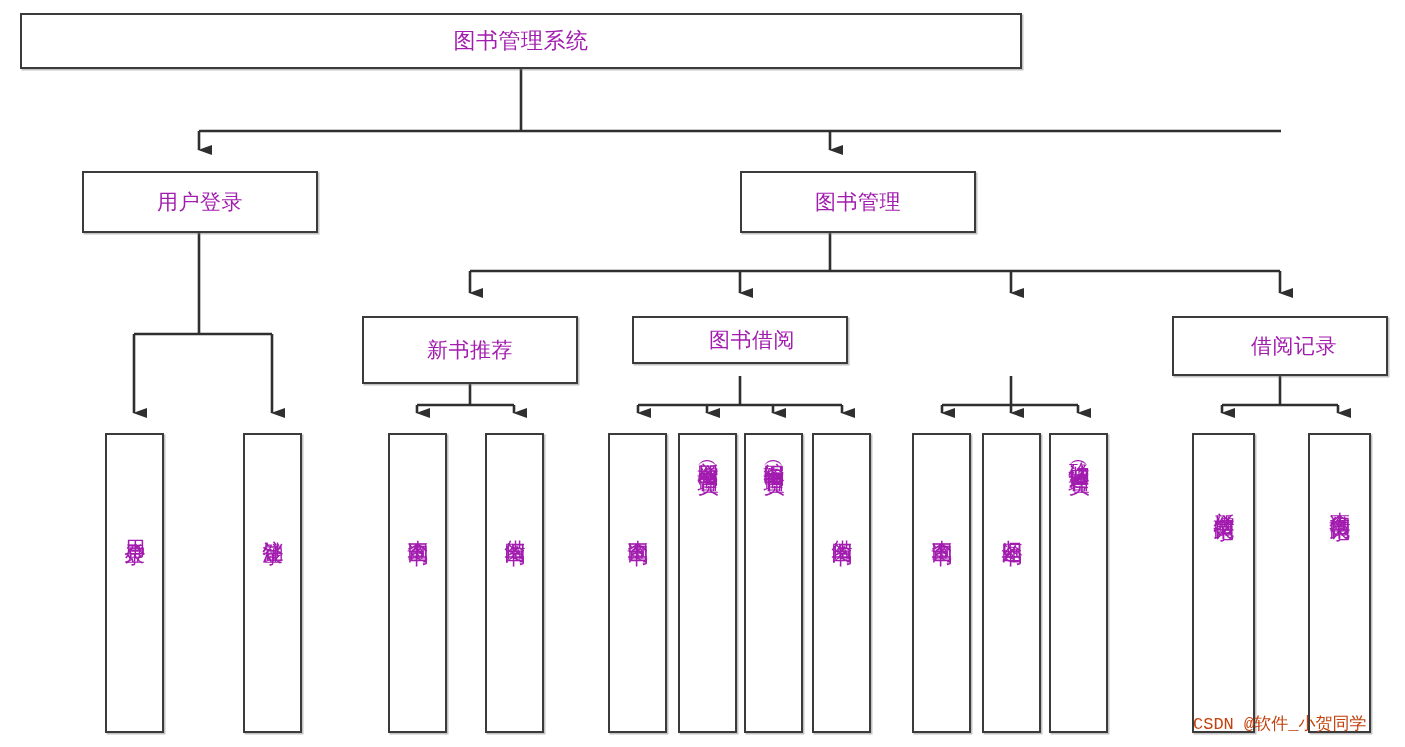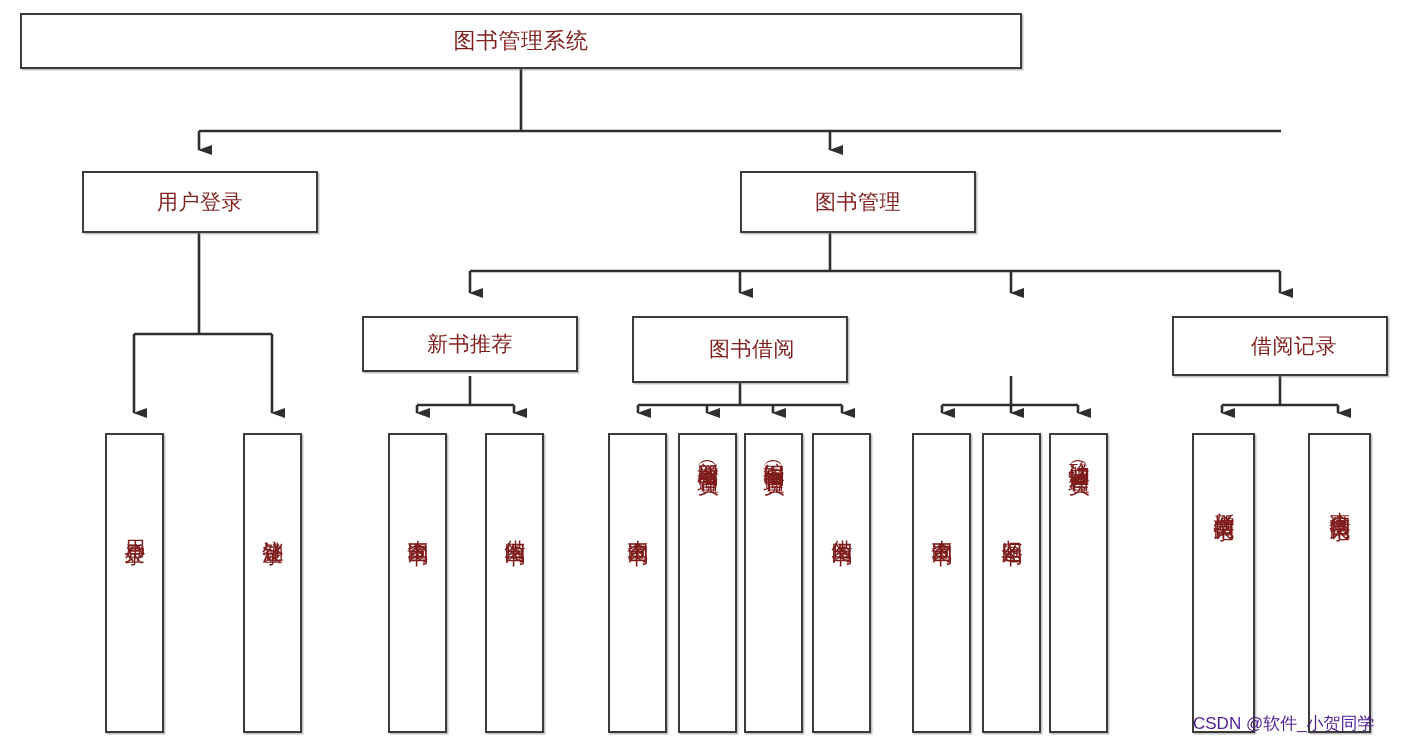--- a/index.html
+++ b/index.html
@@ -21,21 +21,21 @@
     position: absolute;
     box-sizing: border-box;
     border: 2.5px solid #3b3b3b;
     background: #ffffff;
     display: flex;
     align-items: center;
     justify-content: center;
     box-shadow: 1.5px 1.5px 0 rgba(120,120,120,0.45);
   }
   .node-label {
-    color: #7f1d1d;
+    color: #a21caf;
     line-height: 1.18;
     text-align: center;
     white-space: nowrap;
   }
   
   .node.horiz .node-label {
     font-size: 21px;
     letter-spacing: 0.5px;
   }
   .node.root .node-label {
@@ -63,26 +63,26 @@
   svg.links {
     position: absolute;
     left: 0;
     top: 0;
     width: 1405px;
     height: 747px;
     pointer-events: none;
   }
   .watermark {
     position: absolute;
-    color: #4c1d95;
+    color: #c2410c;
     font-size: 17px;
     white-space: nowrap;
     left: 1193px;
     top: 712px;
-    font-family: Liberation Sans, sans-serif;
+    font-family: Liberation Mono, monospace;
   }
 </style>
 </head>
 <body>
 
 <div id="canvas">
 
   <svg class="links" viewBox="0 0 1405 747">
     <defs>
       <marker id="arrow" viewBox="0 0 12 14" refX="6" refY="13" markerWidth="12" markerHeight="14" orient="auto-start-reverse" markerUnits="userSpaceOnUse">
@@ -137,24 +137,24 @@
     <span class="node-label">图书管理系统</span>
   </div>
 
   <div class="node horiz" style="left:82px; top:171px; width:236px; height:62px;">
     <span class="node-label">用户登录</span>
   </div>
   <div class="node horiz" style="left:712px; top:171px; width:236px; height:62px;margin-left:28px;">
     <span class="node-label">图书管理</span>
   </div>
 
-  <div class="node horiz" style="left:362px; top:316px; width:216px; height:56px;">
+  <div class="node horiz" style="left:362px; top:316px; width:216px; height:68px;">
     <span class="node-label">新书推荐</span>
   </div>
-  <div class="node horiz" style="left:632px; top:316px; width:216px; height:67px;padding-left:24px;">
+  <div class="node horiz" style="left:632px; top:316px; width:216px; height:48px;padding-left:24px;">
     <span class="node-label">图书借阅</span>
   </div>
   <div class="node horiz" style="left:1172px; top:316px; width:216px; height:60px;padding-left:28px;">
     <span class="node-label">借阅记录</span>
   </div>
 
   <div class="node vert mid" style="left:105px; top:433px; width:59px; height:300px;">
     <span class="node-label">用户登录</span>
   </div>
   <div class="node vert mid" style="left:243px; top:433px; width:59px; height:300px;">

